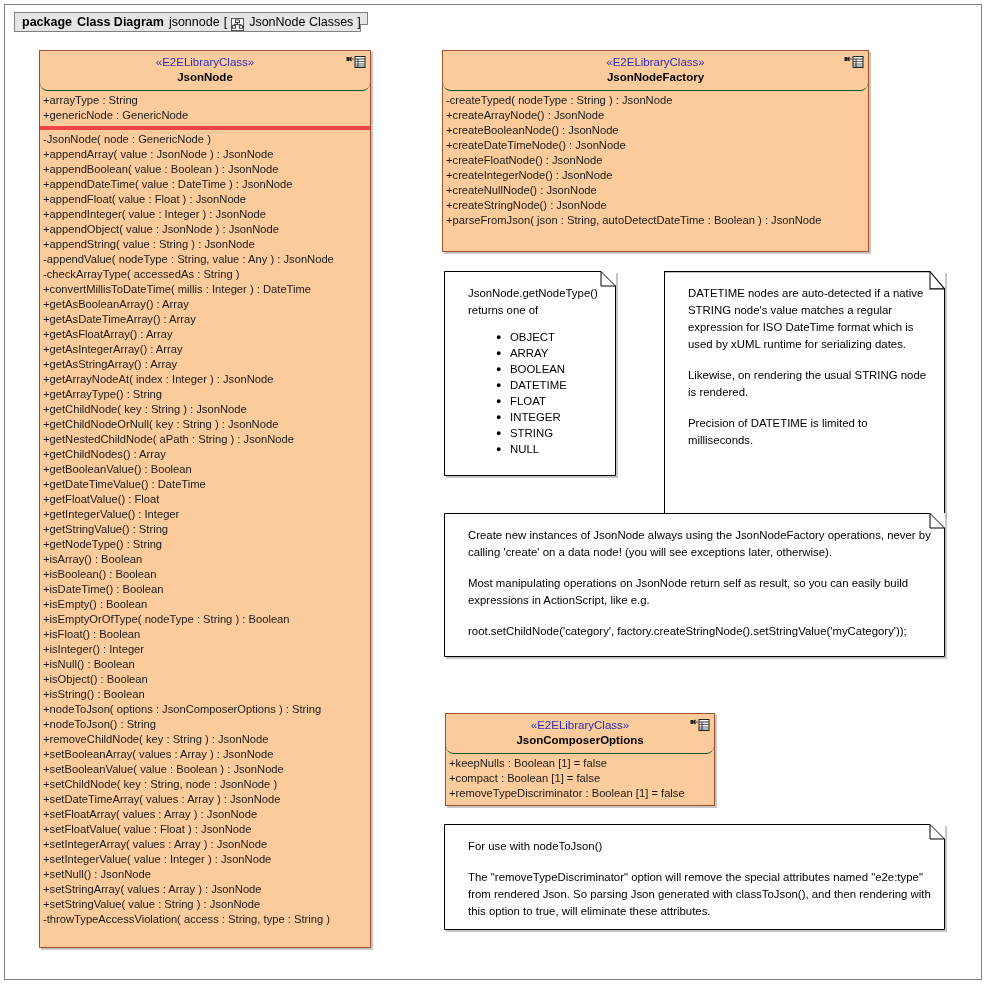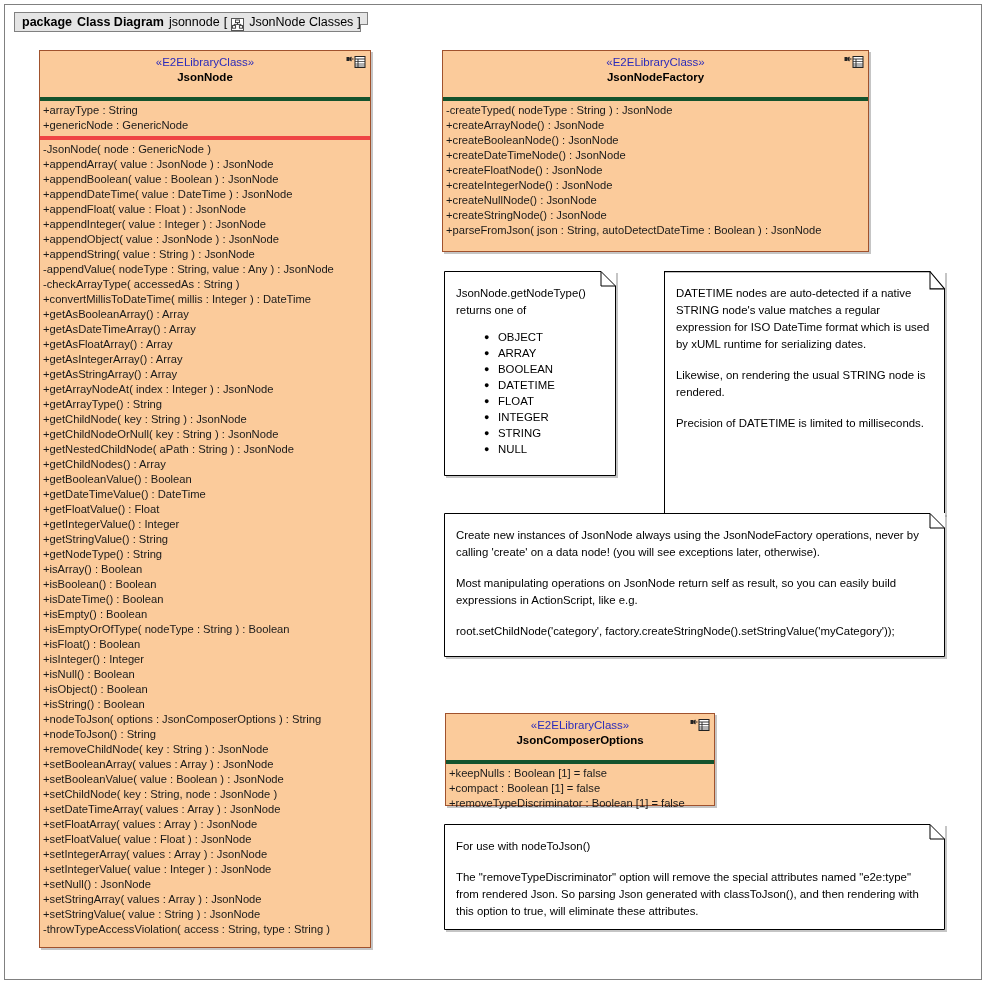--- a/index.html
+++ b/index.html
@@ -71,23 +71,24 @@
   
   .uml-class {
     position: absolute;
     background: #fbcb9b;
     border: 1px solid #a0522d;
     box-sizing: border-box;
     box-shadow: 2px 2px 0 0 rgba(150,150,150,0.55);
   }
   .uml-head {
     position: relative;
-    padding: 4px 0 12px 0;
+    padding: 4px 0 5px 0;
     text-align: center;
-    border-bottom: 4px solid #14532d;
+    border-bottom: 1px solid #14532d;
+    border-radius: 8px;
   }
   .stereotype {
     color: #2b2bbb;
     font-size: 11.5px;
     line-height: 15px;
   }
   .classname {
     font-weight: bold;
     color: #000000;
     font-size: 11.5px;
@@ -121,21 +122,21 @@
     box-shadow: 2px 2px 0 0 rgba(150,150,150,0.55);
   }
   .uml-note .note-svg {
     position: absolute;
     left: 0; top: 0;
     width: 100%;
     height: 100%;
   }
   .note-body {
     position: relative;
-    padding: 14px 12px 10px 12px;
+    padding: 14px 12px 10px 24px;
     font-size: 11.4px;
     line-height: 17px;
     color: #000000;
   }
   .note-body p { margin: 0 0 14px 0; }
   .note-body p:last-child { margin-bottom: 0; }
   .note-list {
     margin: 10px 0 0 0;
     padding: 0 0 0 42px;
     list-style: none;

